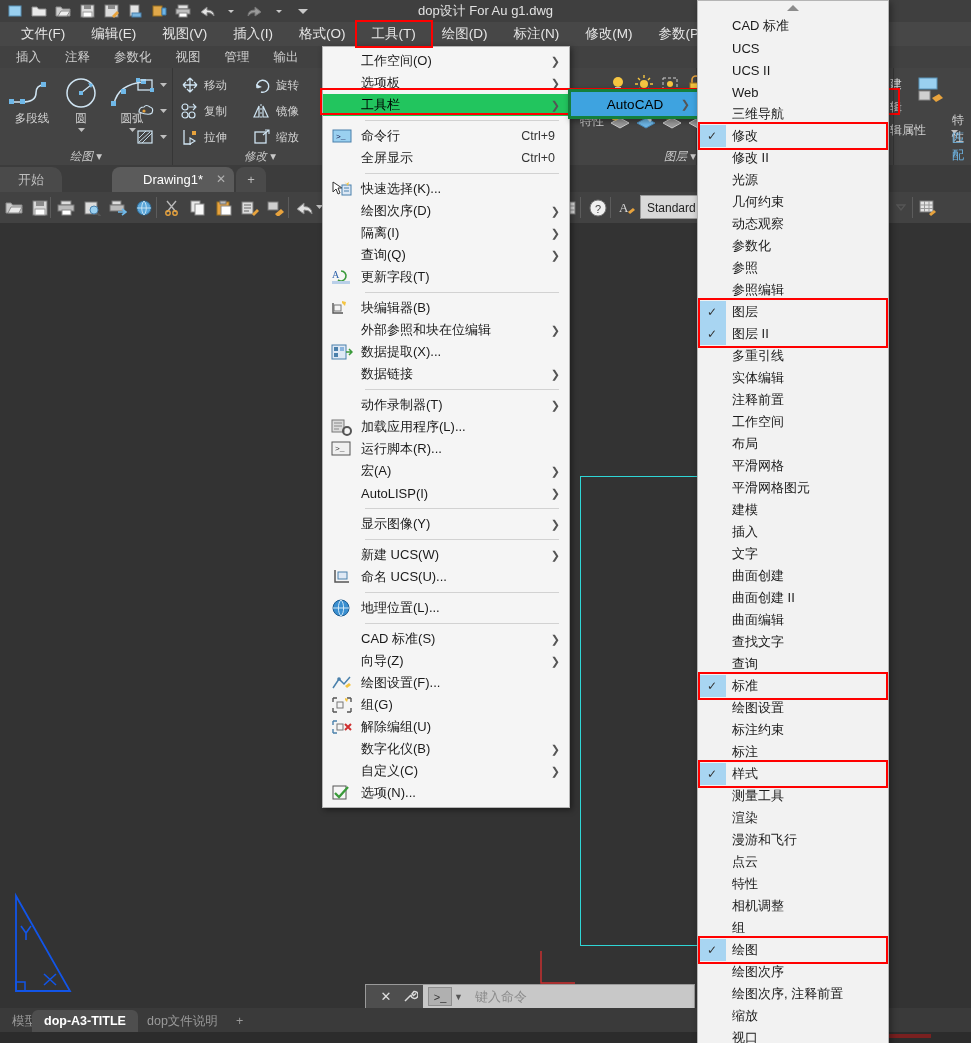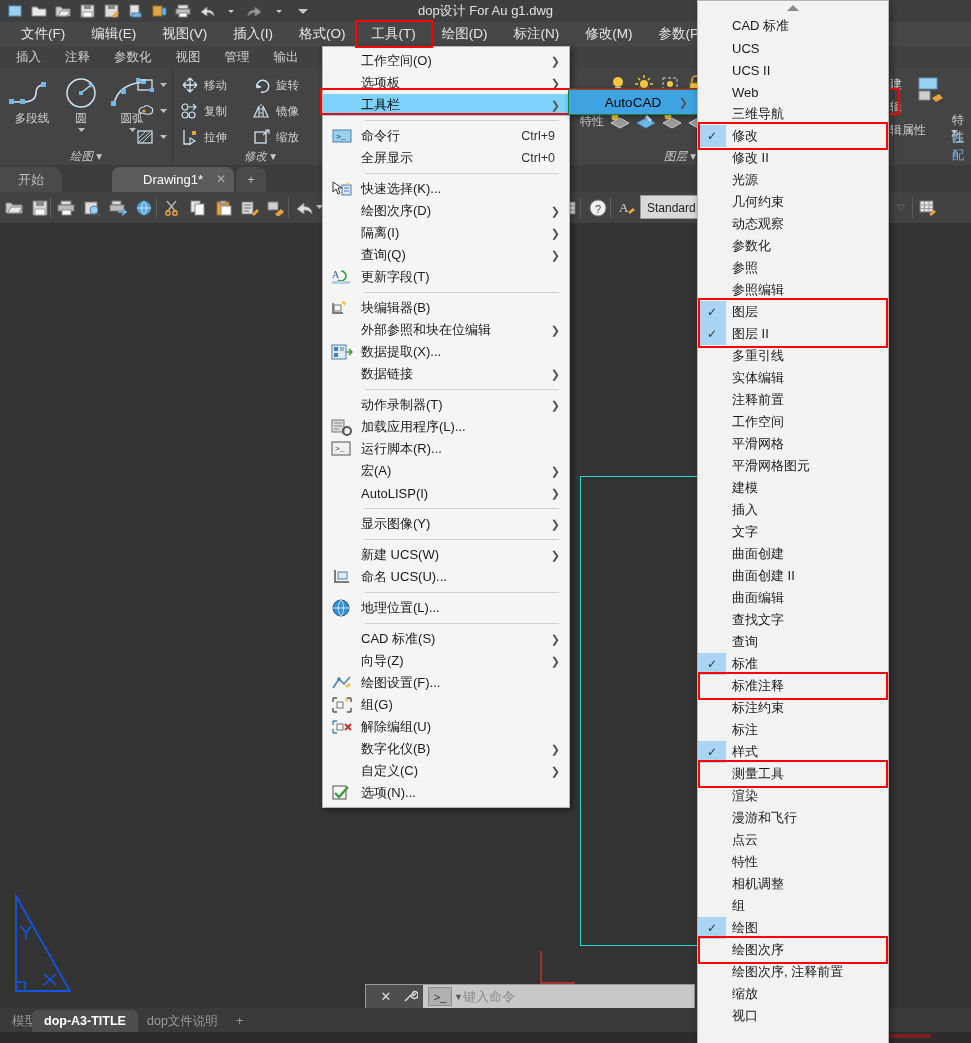--- a/index.html
+++ b/index.html
@@ -64,44 +64,44 @@
   
   #cmdline{left:365px;top:984px;width:330px;height:25px;background:#c8c8c8;border:1px solid #9a9a9a;
            display:flex;align-items:center;box-sizing:border-box;}
   #cmdgrip{width:9px;height:23px;background:#4e4e4e;}
   #cmdclose{width:22px;height:23px;background:#4e4e4e;color:#e0e0e0;font-size:13px;
             display:flex;align-items:center;justify-content:center;}
   #cmdwrench{width:26px;height:23px;background:#4e4e4e;display:flex;align-items:center;justify-content:center;}
   #cmdprompt{width:24px;height:19px;margin-left:5px;background:#b0b0b0;border:1px solid #8e8e8e;
              display:flex;align-items:center;justify-content:center;font-size:11px;color:#333;box-sizing:border-box;}
   #cmdcaret{margin-left:2px;color:#555;font-size:9px;}
-  #cmdinput{margin-left:0;color:#8c8c8c;font-size:13px;}
+  #cmdinput{margin-left:12px;color:#8c8c8c;font-size:13px;}
 
   
   #layouttabs{left:0;top:1008px;width:971px;height:24px;background:#3a3a3a;}
   .ltab{position:absolute;top:2px;height:22px;line-height:22px;font-size:12.5px;padding:0 12px;color:#9a9a9a;}
   .ltab.sel{background:#4e4e4e;color:#fff;font-weight:bold;border-radius:6px 6px 0 0;}
   #bottombar{left:0;top:1032px;width:971px;height:11px;background:#2c2c2c;}
   #bbred{left:716px;top:1034px;width:215px;height:4px;background:#7a2020;}
 
   
   #dropdown{left:322px;top:46px;width:246px;background:#f5f5f5;border:1px solid #b5b5b5;
             box-shadow:2px 2px 6px rgba(0,0,0,.45);padding:3px 0;}
   .dd-row{height:22px;display:flex;align-items:center;position:relative;font-size:13px;color:#1a1a1a;}
   .dd-row .ic{width:38px;height:22px;display:flex;align-items:center;justify-content:center;flex:0 0 38px;}
   .dd-row .tx{flex:1;white-space:nowrap;}
   .dd-row .sc{color:#333;font-size:12.5px;padding-right:14px;}
   .dd-row .ar{position:absolute;right:9px;color:#555;font-size:11px;}
-  .dd-row.sel{background:#7dd3fc;color:#000;justify-content:space-between;}
+  .dd-row.sel{background:#22c55e;color:#000;justify-content:space-between;}
   .dd-sep{height:1px;background:#d2d2d2;margin:4px 10px 4px 42px;}
 
   #dd-hl-box{left:320px;top:88px;width:580px;height:27px;border:2.5px solid #ff0000;box-sizing:border-box;pointer-events:none;}
 
   
-  #submenu1{left:568px;top:89px;width:128px;background:#f5f5f5;border:1px solid #15803d;
+  #submenu1{left:568px;top:89px;width:128px;background:#f5f5f5;border:3px solid #15803d;
             box-shadow:2px 2px 6px rgba(0,0,0,.4);}
   #submenu1 .dd-row{background:#3ea3e0;height:24px;justify-content:center;font-size:13.5px;}
 
   
   #submenu2{left:697px;top:0;width:190px;background:#f2f2f2;border:1px solid #b5b5b5;
             box-shadow:2px 2px 7px rgba(0,0,0,.4);height:1043px;overflow:hidden;}
   #sm2-scroll{height:14px;display:flex;align-items:center;justify-content:center;background:#f2f2f2;}
   .sm2-row{height:22px;display:flex;align-items:center;font-size:13px;color:#1a1a1a;}
   .sm2-row .ck{width:28px;height:22px;flex:0 0 28px;display:flex;align-items:center;justify-content:center;
                font-size:12px;color:#333;}
@@ -955,20 +955,24 @@
       <div class="sm2-row">
         <span class="ck"></span>
         <span class="tx">注释前置</span>
       </div>
       <div class="sm2-row">
         <span class="ck"></span>
         <span class="tx">工作空间</span>
       </div>
       <div class="sm2-row">
         <span class="ck"></span>
+        <span class="tx">布局</span>
+      </div>
+      <div class="sm2-row">
+        <span class="ck"></span>
         <span class="tx">平滑网格</span>
       </div>
       <div class="sm2-row">
         <span class="ck"></span>
         <span class="tx">平滑网格图元</span>
       </div>
       <div class="sm2-row">
         <span class="ck"></span>
         <span class="tx">建模</span>
       </div>
@@ -999,21 +1003,21 @@
       <div class="sm2-row">
         <span class="ck"></span>
         <span class="tx">查询</span>
       </div>
       <div class="sm2-row chk">
         <span class="ck">✓</span>
         <span class="tx">标准</span>
       </div>
       <div class="sm2-row">
         <span class="ck"></span>
-        <span class="tx">标准注释</span>
+        <span class="tx">绘图设置</span>
       </div>
       <div class="sm2-row">
         <span class="ck"></span>
         <span class="tx">标注约束</span>
       </div>
       <div class="sm2-row">
         <span class="ck"></span>
         <span class="tx">标注</span>
       </div>
       <div class="sm2-row chk">

